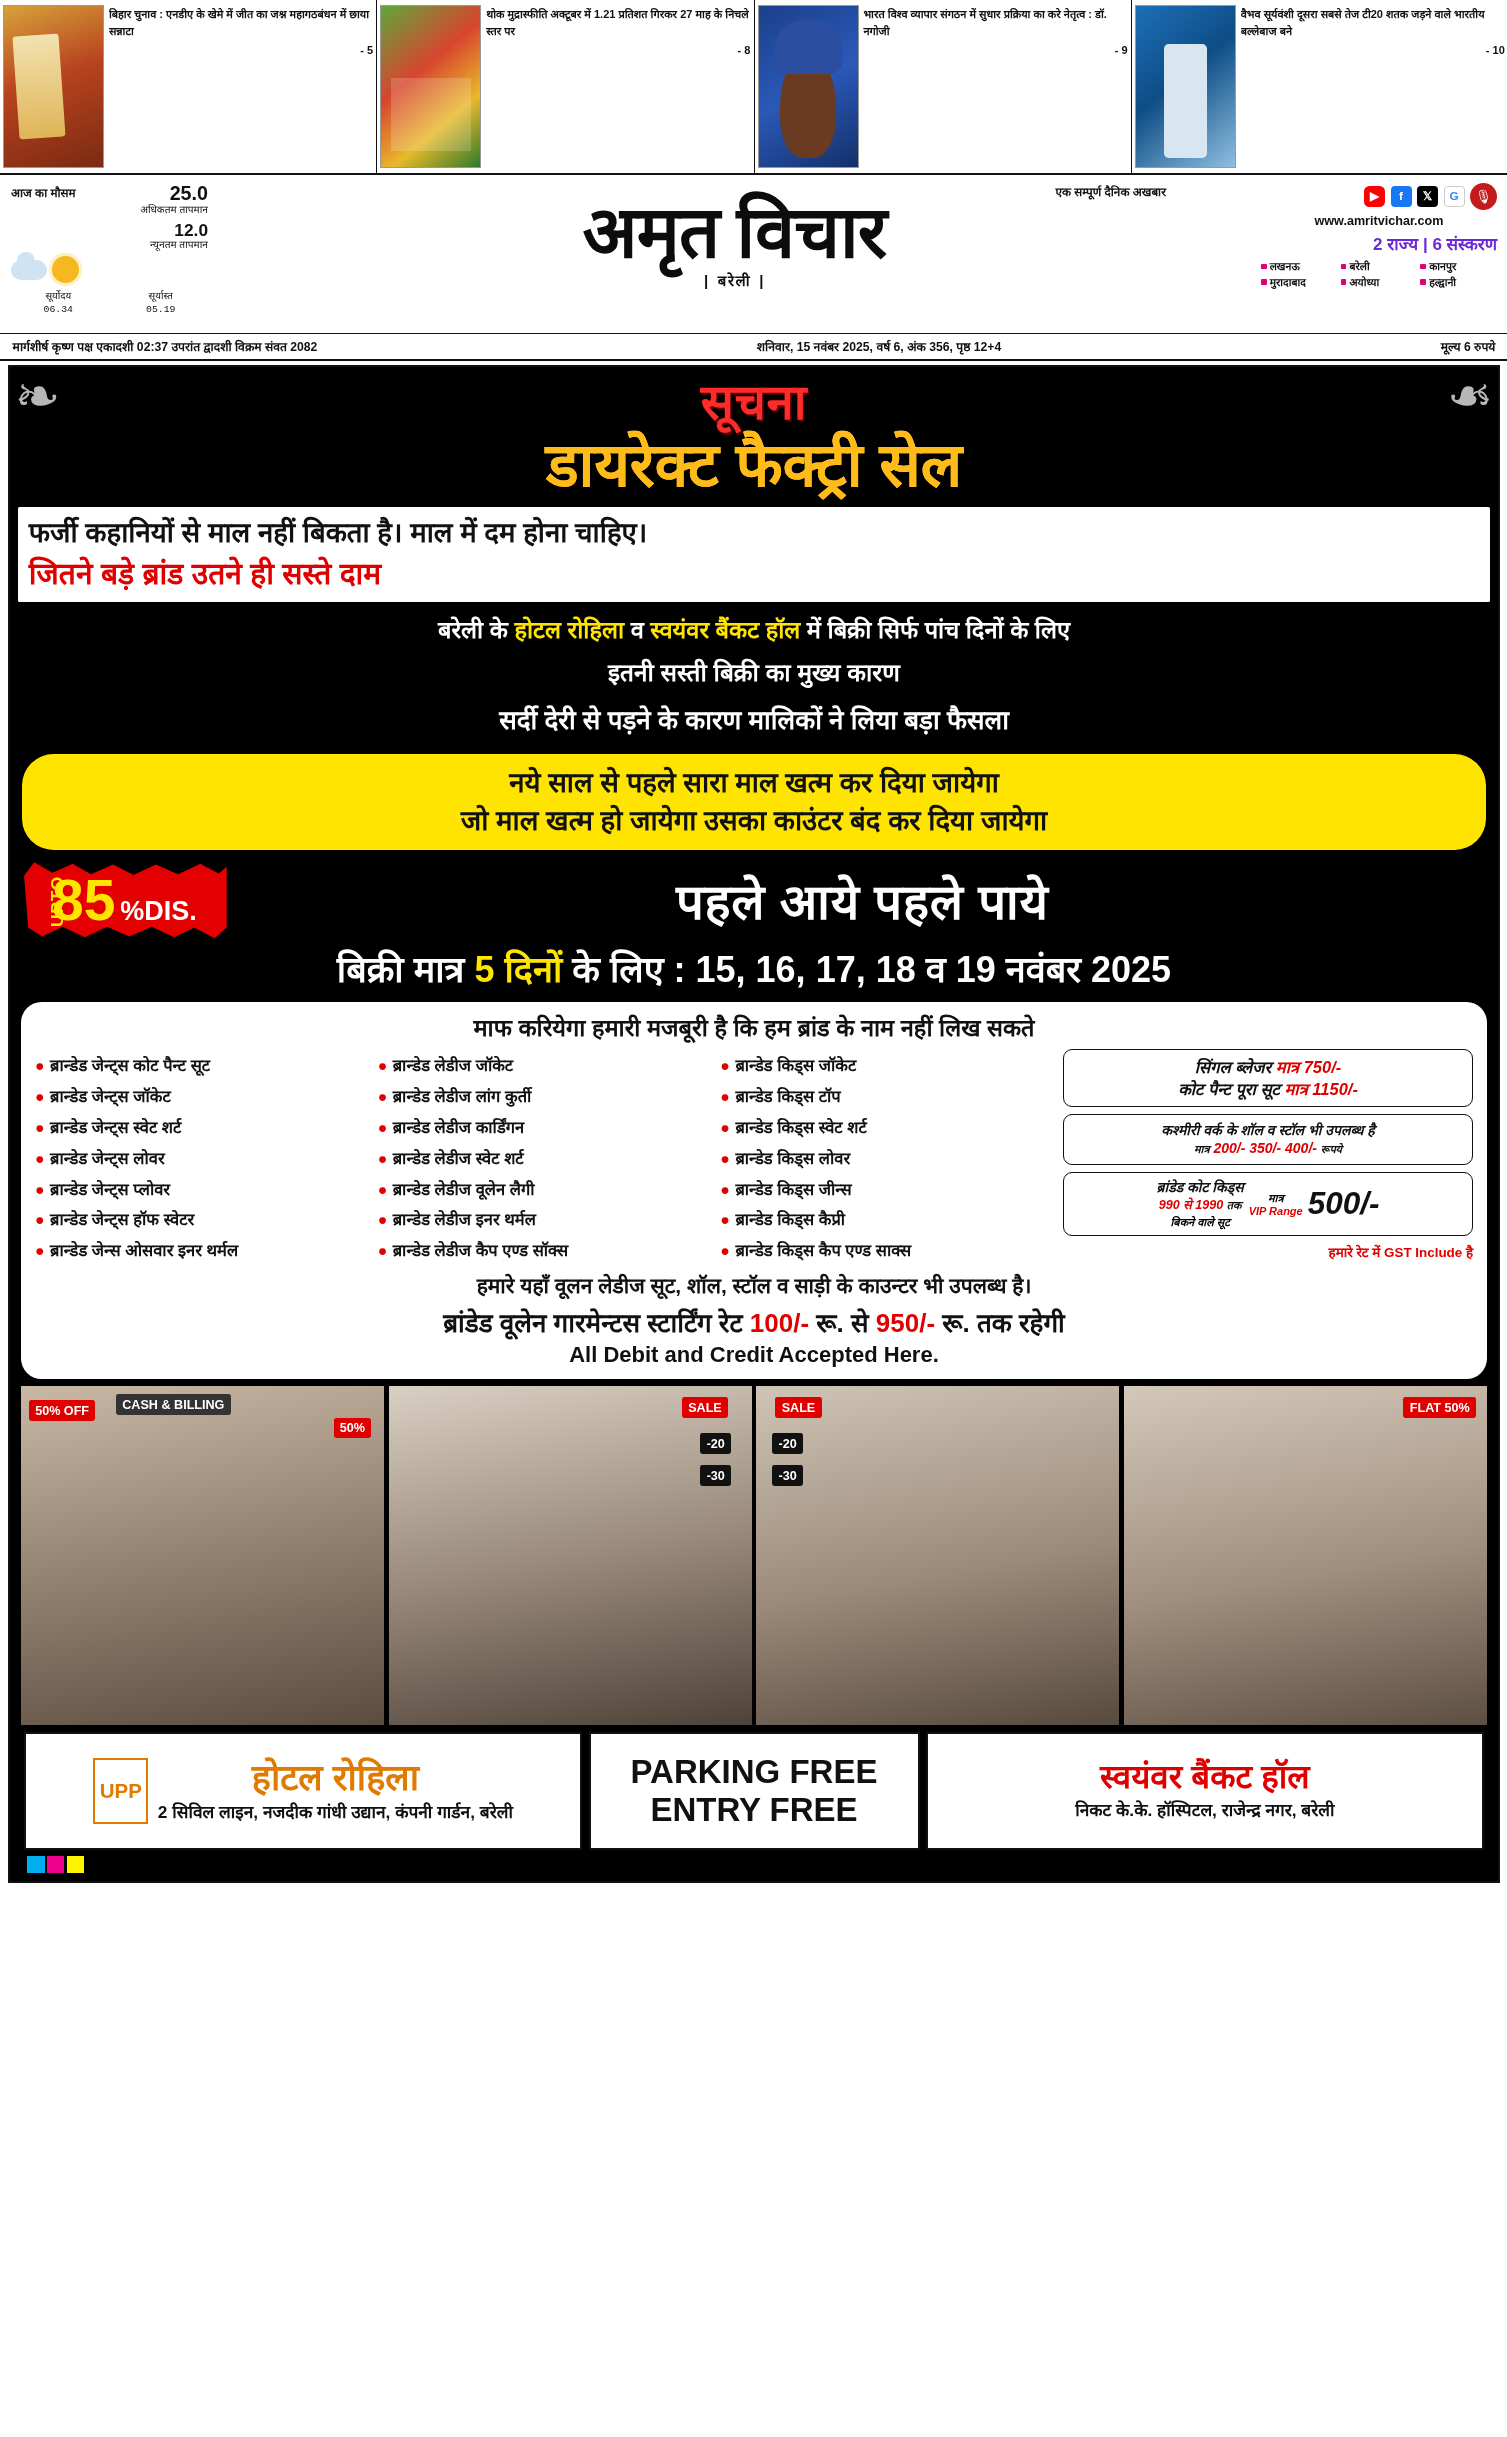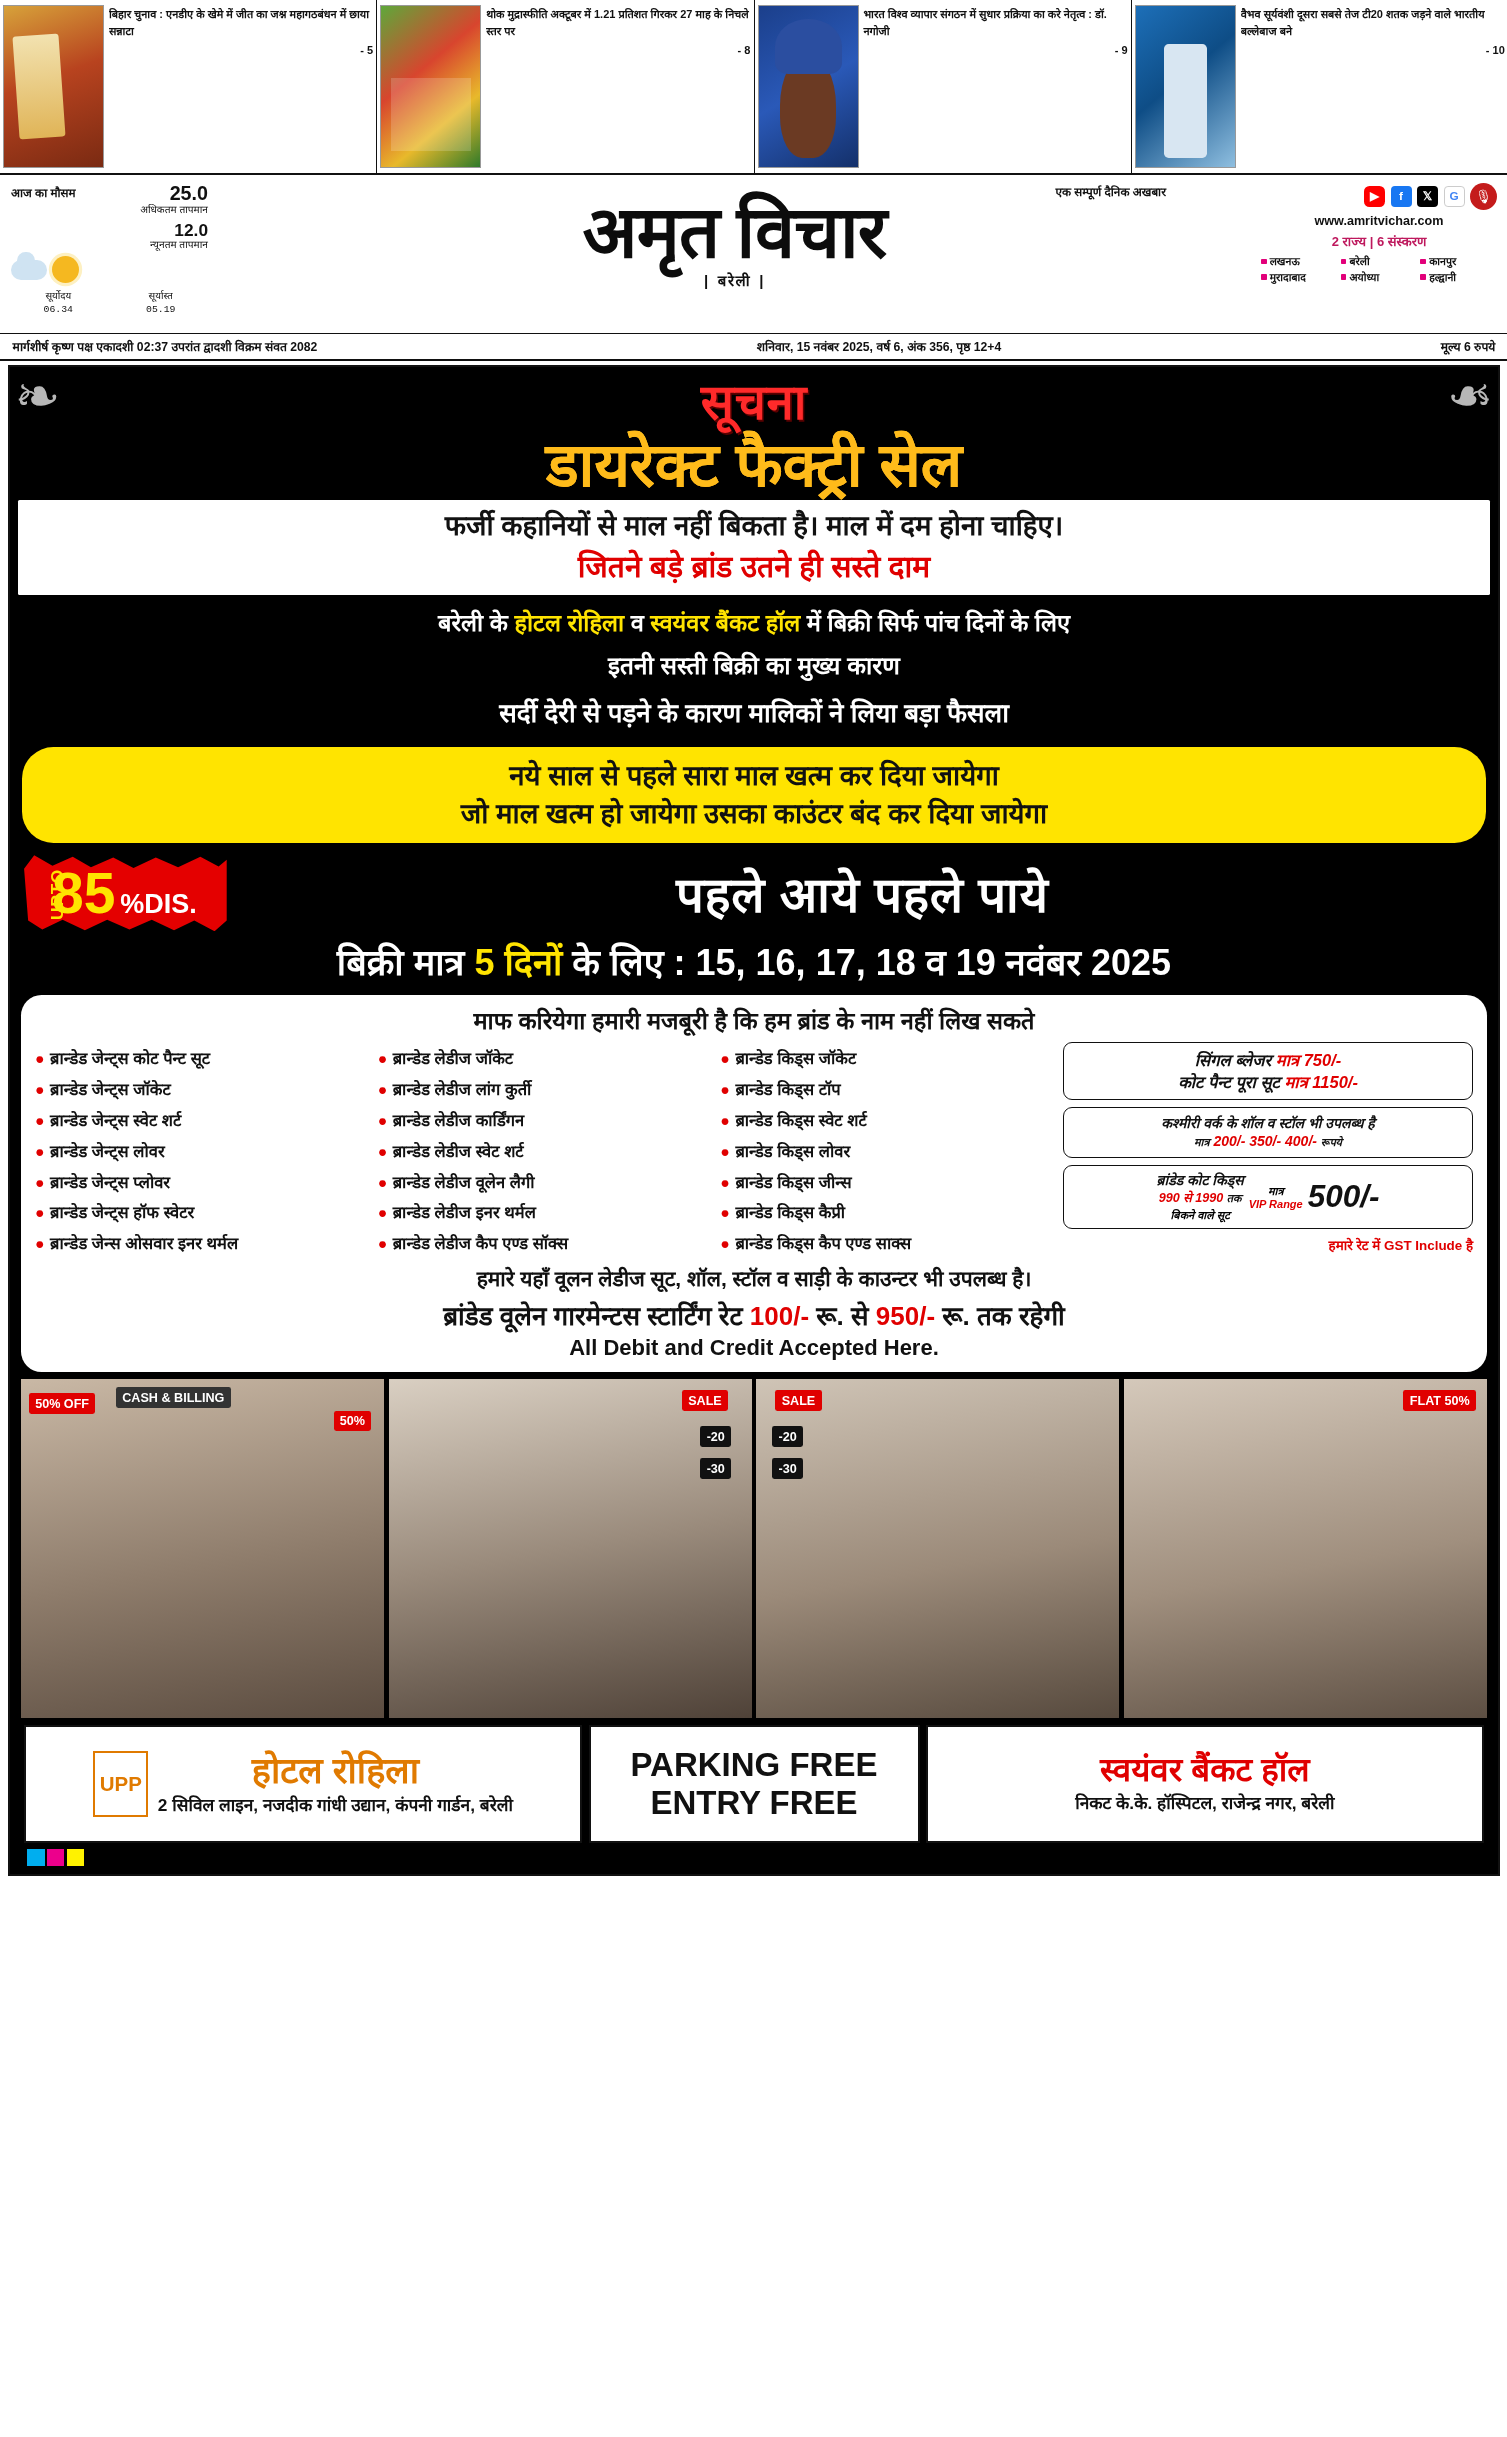--- a/index.html
+++ b/index.html
@@ -179,25 +179,25 @@
     background: #c41b1b; display:flex;align-items:center;justify-content:center;color:#fff;font-size:13.4px;
   }
   .mh-url {
     text-align: center;
     font-size: 12.6px;
     font-weight: 700;
     color: #111;
     margin-top: 3.9px;
   }
   .mh-states {
-    text-align: center;
-    font-size: 13px;
+    text-align: right;
+    font-size: 17px;
     font-weight: 700;
     margin-top: 4.7px;
-    color:#be185d;
+    color:#6d28d9;
   }
   .edition-grid {
     display: grid;
     grid-template-columns: 1fr 1fr 1fr;
     gap: 1.6px 3.2px;
     font-size: 10.6px;
     margin-top: 3.9px;
     color: #111;
   }
   .edition-grid span { display:flex; align-items:center; gap:3.2px; }
@@ -250,23 +250,22 @@
     margin-top: 3.2px;
     background: linear-gradient(#ffd83a, #f5a21a);
     -webkit-background-clip: text;
     background-clip: text;
     color: transparent;
     text-shadow: 0 0 0 #ffbb1a;
   }
   .white-panel {
     background: #fff;
     border-radius: 1.6px;
-    margin-top: 1px;
+    margin-top: 8px;
     padding: 7.9px 11px 9.5px 11px;
-    text-align: center;
   }
   .wp-line1 {
     font-size: 27.6px;
     font-weight: 700;
     color: #111;
     line-height: 1.3;
   }
   .wp-line2 {
     font-size: 30px;
     font-weight: 800;

